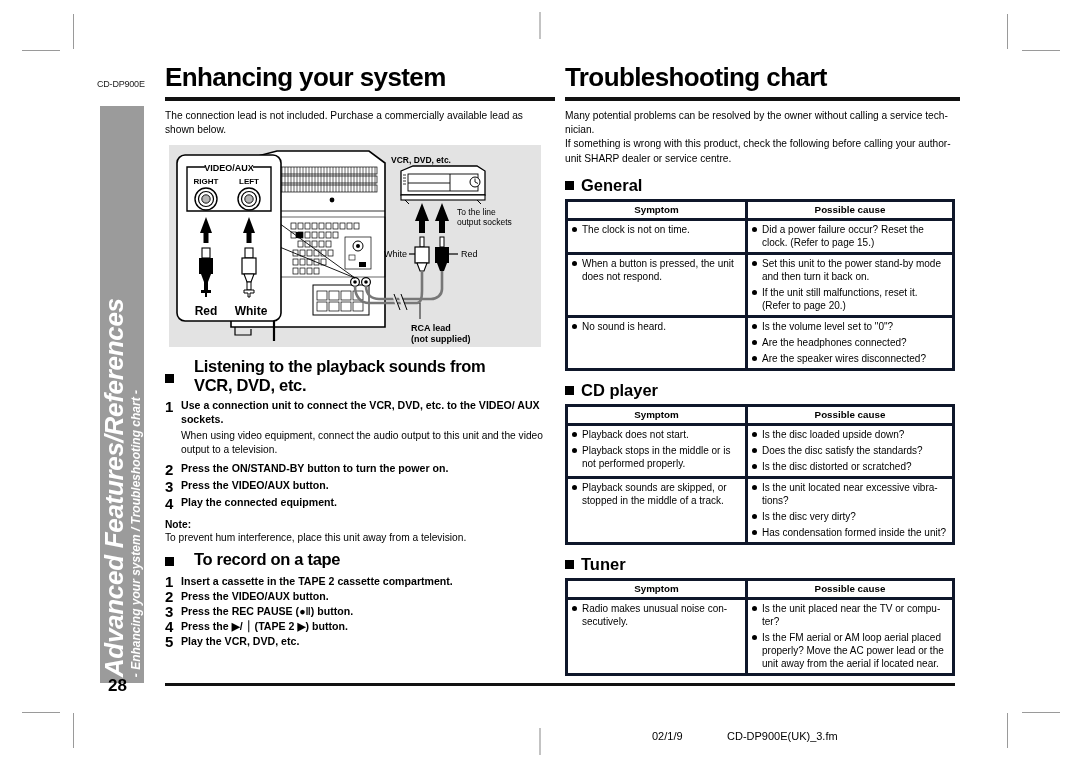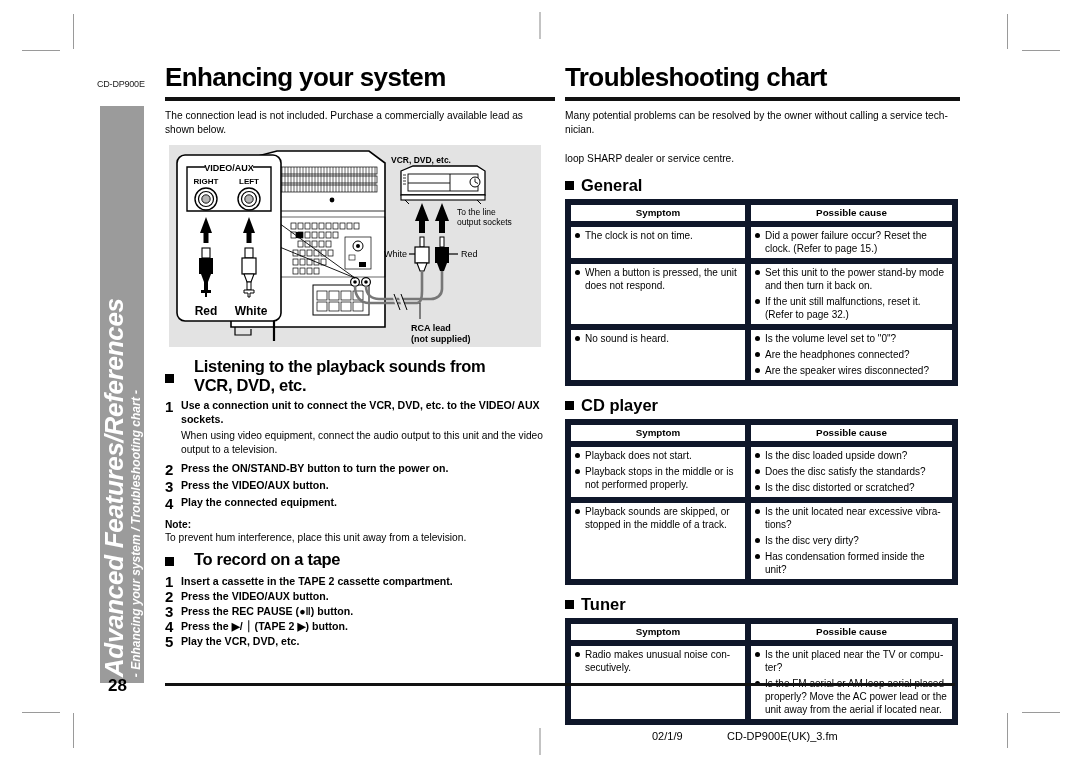--- a/index.html
+++ b/index.html
@@ -182,21 +182,21 @@
   .steps-tight .step-title { font-size: 10.6px; line-height: 1.42; }
 
   
   table.ts {
     border-collapse: collapse;
     width: 387px;
     table-layout: fixed;
     margin: 2px 0 4px 0;
   }
   table.ts th, table.ts td {
-    border: 6px solid #0f172a;
+    border: 3px solid #0f172a;
     vertical-align: top;
     padding: 2px 4px 3px 4px;
   }
   table.ts th {
     font-size: 9.8px;
     font-weight: bold;
     text-align: center;
     padding: 2px 4px 3px 4px;
   }
   table.ts col.c1 { width: 180px; }
@@ -552,22 +552,22 @@
       </div>
     </div>
   </div>
 
   <div class="col-right">
     <div class="h1">Troubleshooting chart</div>
     <div class="rule-thick"></div>
     <div class="intro">
       <span>Many potential problems can be resolved by the owner without calling a service tech-</span><br>
       <span>nician.</span><br>
-      <br>
-      <span>loop SHARP dealer or service centre.</span>
+      <span>If something is wrong with this product, check the following before calling your author-</span><br>
+      <span>unit SHARP dealer or service centre.</span>
     </div>
 
     <div class="h2-right">
       <span class="sq"></span>
       <span>General</span>
     </div>
     <table class="ts">
       <colgroup>
           <col class="c1">
           <col class="c2">
@@ -600,21 +600,21 @@
                 <span class="txt">When a button is pressed, the unit does not respond.</span>
               </div>
           </td>
           <td class="pad">
             <div class="bl">
                 <span class="dot"></span>
                 <span class="txt">Set this unit to the power stand-by mode and then turn it back on.</span>
               </div>
             <div class="bl">
                 <span class="dot"></span>
-                <span class="txt">If the unit still malfunctions, reset it. (Refer to page 32.)</span>
+                <span class="txt">If the unit still malfunctions, reset it. (Refer to page 20.)</span>
               </div>
           </td>
         </tr>
         <tr>
           <td>
             <div class="bl">
                 <span class="dot"></span>
                 <span class="txt">No sound is heard.</span>
               </div>
           </td>

